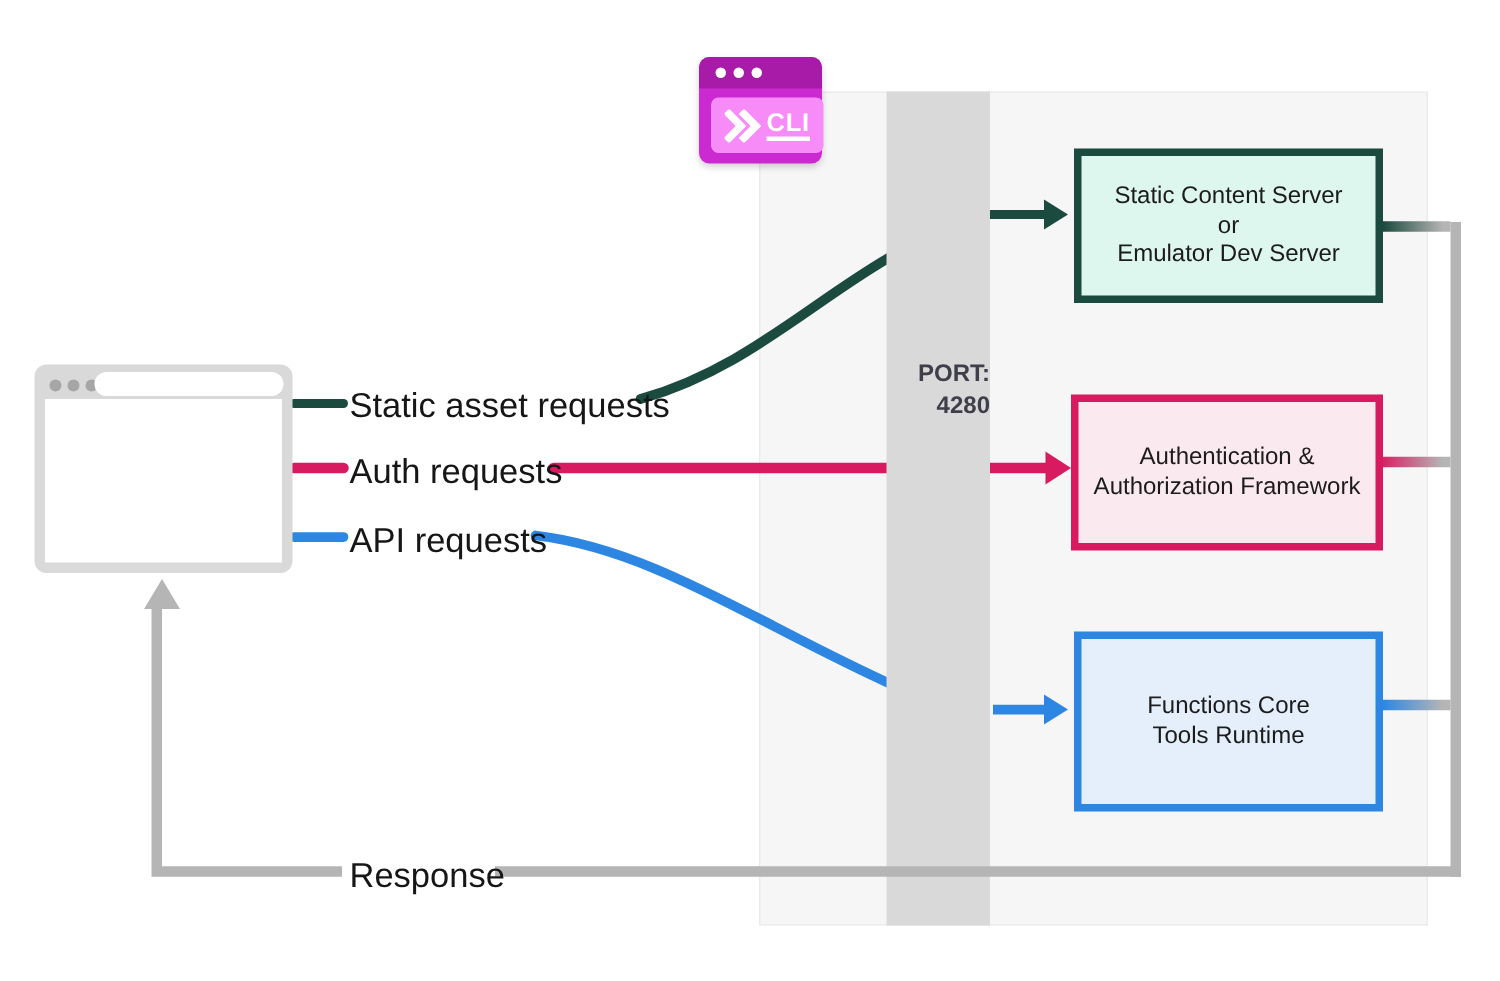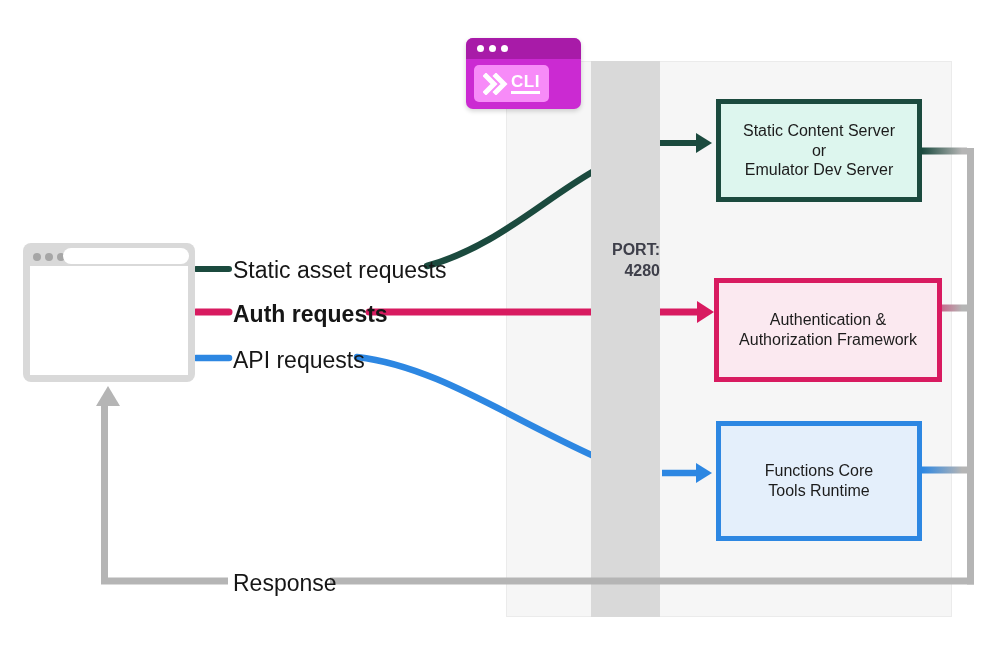--- a/index.html
+++ b/index.html
@@ -19,42 +19,42 @@
 
   
   .browser{position:absolute;left:23px;top:243px;width:172px;height:139px;
     background:#d9d9d9;border-radius:8px;}
   .browser .dot{position:absolute;top:10px;width:8px;height:8px;border-radius:50%;background:#a6a6a6;}
   .browser .dot.d1{left:10px}.browser .dot.d2{left:22px}.browser .dot.d3{left:34px}
   .browser .addr{position:absolute;left:40px;top:5px;width:126px;height:16px;background:#ffffff;border-radius:8px;}
   .browser .content{position:absolute;left:7px;top:23px;width:158px;height:109px;background:#ffffff;}
 
   
-  .cli{position:absolute;left:466px;top:38px;width:115px;height:71px;background:#cb2ad2;
+  .cli{position:absolute;left:466px;top:38px;width:82px;height:71px;background:#cb2ad2;
     border-radius:7px;box-shadow:0 2px 5px rgba(0,0,0,.18);}
   .cli .head{position:absolute;left:0;top:0;width:100%;height:21px;background:#a81ba8;border-radius:7px 7px 0 0;}
   .cli .cdot{position:absolute;top:7px;width:7px;height:7px;border-radius:50%;background:#ffffff;}
   .cli .cdot.c1{left:11px}.cli .cdot.c2{left:23px}.cli .cdot.c3{left:35px}
   .cli .body{position:absolute;left:8px;top:27px;width:75px;height:37px;background:#f78bf8;border-radius:5px;
     display:flex;align-items:center;justify-content:center;}
   .cli .cli-text{font-size:17px;font-weight:bold;color:#ffffff;letter-spacing:.5px;
     border-bottom:3px solid #ffffff;line-height:1.05;padding-bottom:1px;margin-left:2px;}
 
   
   .flow-label{position:absolute;font-size:23px;color:#161616;white-space:nowrap;}
   .lbl-static{left:233px;top:257px;}
-  .lbl-auth{left:233px;top:301px;font-weight:bold;}
+  .lbl-auth{left:233px;top:301px;}
   .lbl-api{left:233px;top:347px;}
   .lbl-response{left:233px;top:570px;}
 
   
   .svc{position:absolute;display:flex;flex-direction:column;align-items:center;justify-content:center;
     text-align:left;font-size:16px;color:#1c1c1c;line-height:1.22;}
   .svc-static{left:716px;top:99px;width:206px;height:103px;border:5px solid #1b4a3e;background:#ddf6ee;}
-  .svc-auth{left:714px;top:278px;width:228px;height:104px;border:5px solid #d81b60;background:#fbe9f0;}
+  .svc-auth{left:714px;top:263px;width:208px;height:104px;border:5px solid #d81b60;background:#fbe9f0;}
   .svc-func{left:716px;top:421px;width:206px;height:120px;border:5px solid #2d87e2;background:#e4effb;}
 </style>
 </head>
 <body>
 
 <div class="canvas">
 
   <div class="panel"></div>
 
   <svg class="layer">

